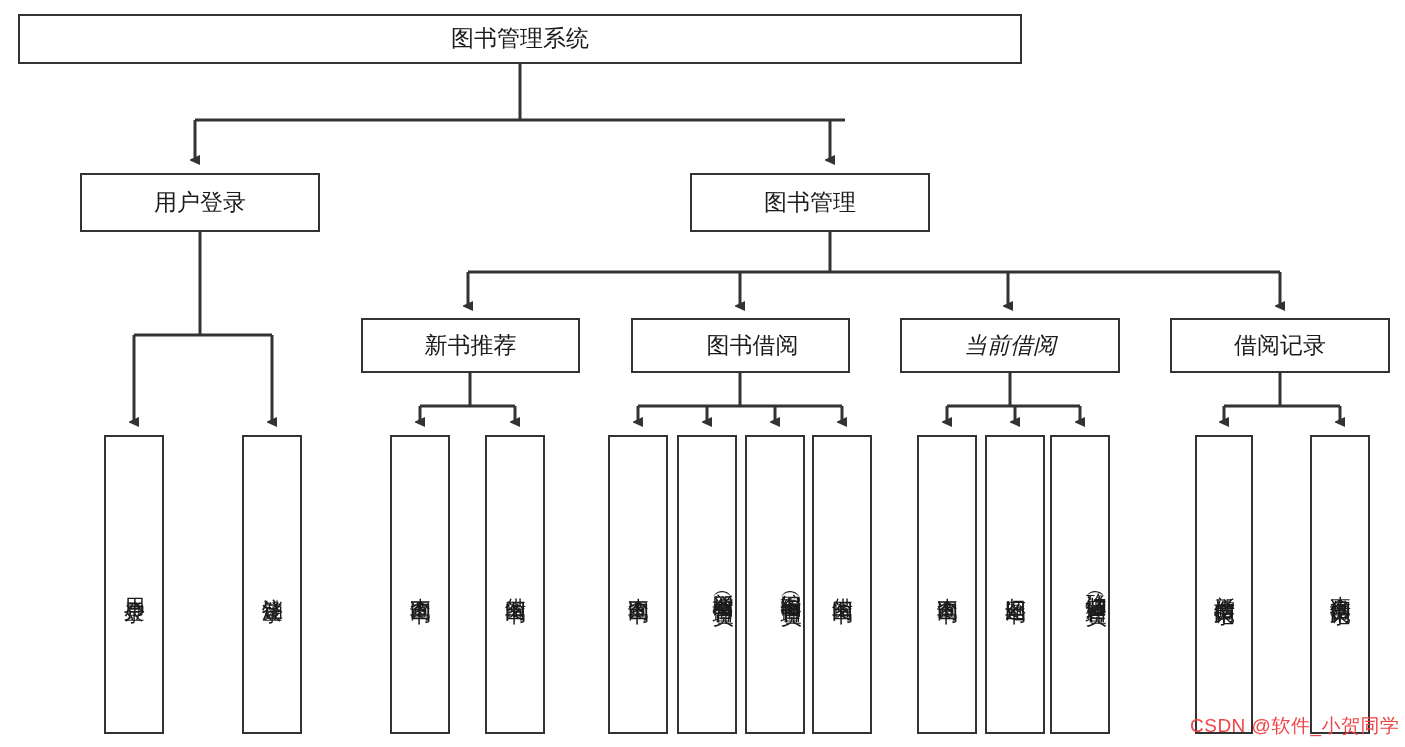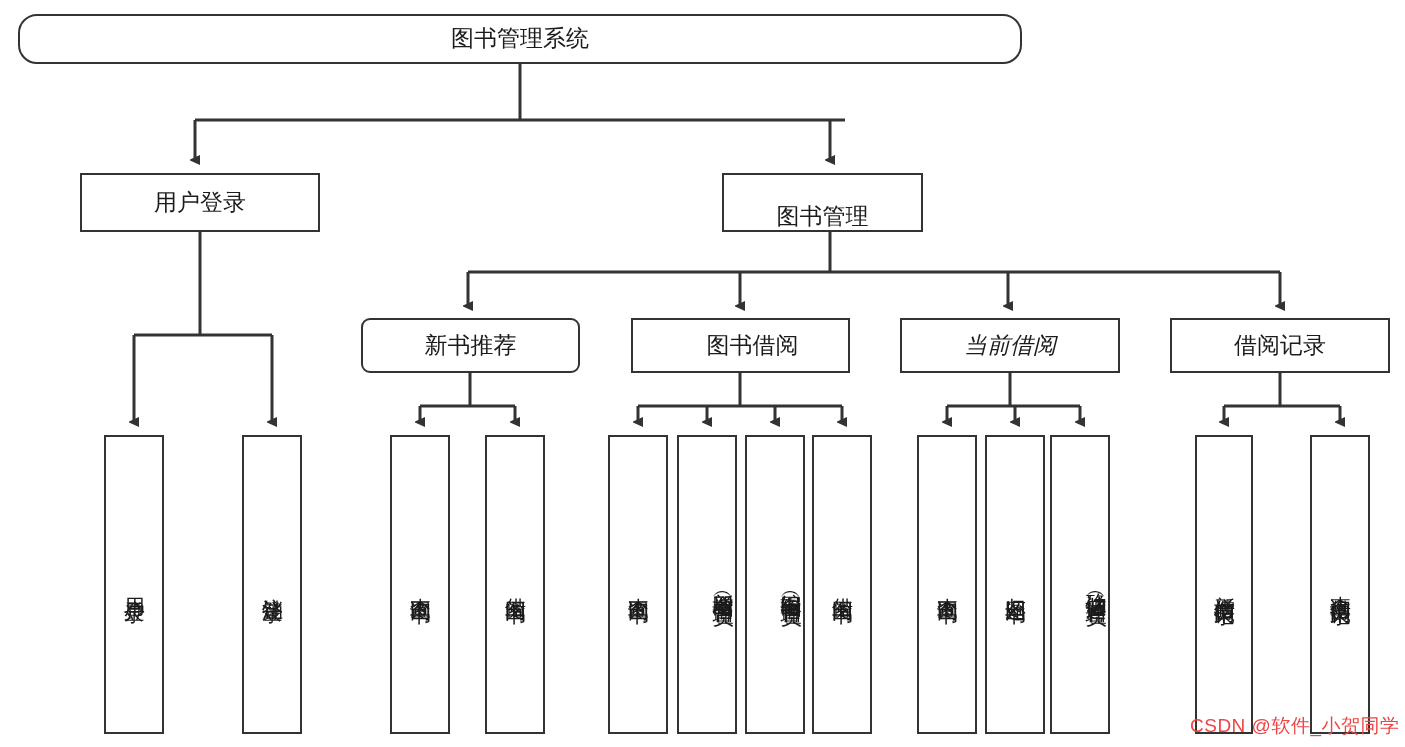--- a/index.html
+++ b/index.html
@@ -110,32 +110,32 @@
       <path d="M1015,406 L1015,422" marker-end="url(#arrow)"></path>
       <path d="M1080,406 L1080,422" marker-end="url(#arrow)"></path>
 
       <path d="M1280,373 L1280,406"></path>
       <path d="M1224,406 L1340,406"></path>
       <path d="M1224,406 L1224,422" marker-end="url(#arrow)"></path>
       <path d="M1340,406 L1340,422" marker-end="url(#arrow)"></path>
     </g>
   </svg>
 
-  <div class="node horiz" id="node-root" style="left: 18px; top: 14px; width: 1004px; height: 50px; border-radius: 19px;">
+  <div class="node horiz" id="node-root" style="left: 18px; top: 14px; width: 1004px; height: 50px;">
     <span>图书管理系统</span>
   </div>
 
   <div class="node horiz" id="node-l2-0" style="left: 80px; top: 173px; width: 240px; height: 59px;">
     <span>用户登录</span>
   </div>
-  <div class="node horiz" id="node-l2-1" style="left: 722px; top: 173px; width: 201px; height: 59px; align-items: flex-end;">
+  <div class="node horiz" id="node-l2-1" style="left: 690px; top: 173px; width: 240px; height: 59px;">
     <span>图书管理</span>
   </div>
 
-  <div class="node horiz" id="node-l3-0" style="left: 361px; top: 318px; width: 219px; height: 55px; border-radius: 9px;">
+  <div class="node horiz" id="node-l3-0" style="left: 361px; top: 318px; width: 219px; height: 55px;">
     <span>新书推荐</span>
   </div>
   <div class="node horiz" id="node-l3-1" style="left: 631px; top: 318px; width: 219px; height: 55px; padding-left: 24px;">
     <span>图书借阅</span>
   </div>
   <div class="node horiz" id="node-l3-2" style="left: 900px; top: 318px; width: 220px; height: 55px; font-style: italic;">
     <span>当前借阅</span>
   </div>
   <div class="node horiz" id="node-l3-3" style="left: 1170px; top: 318px; width: 220px; height: 55px;">
     <span>借阅记录</span>

